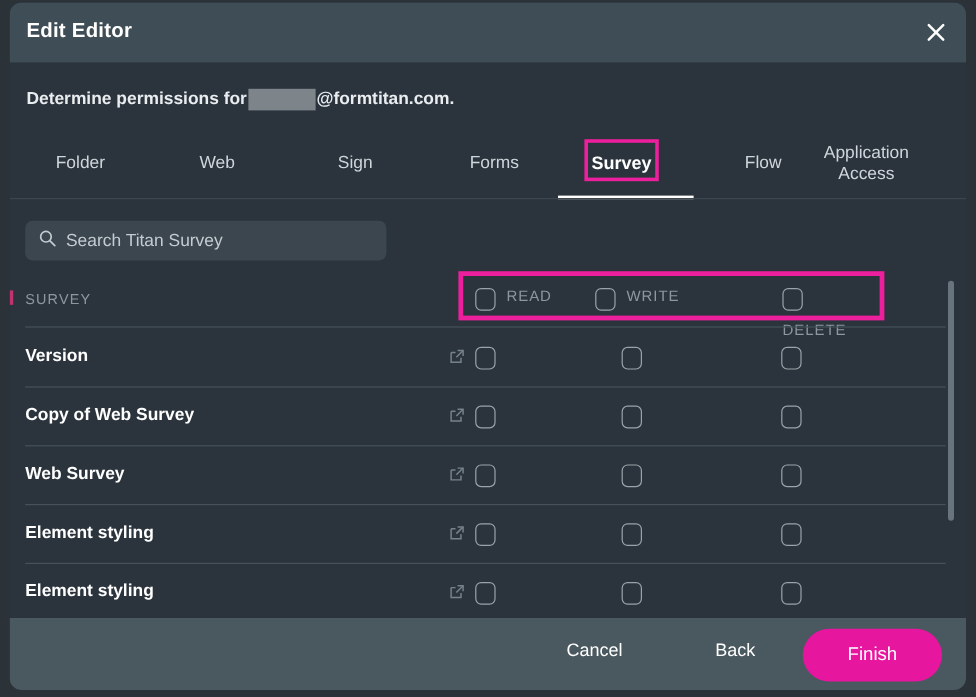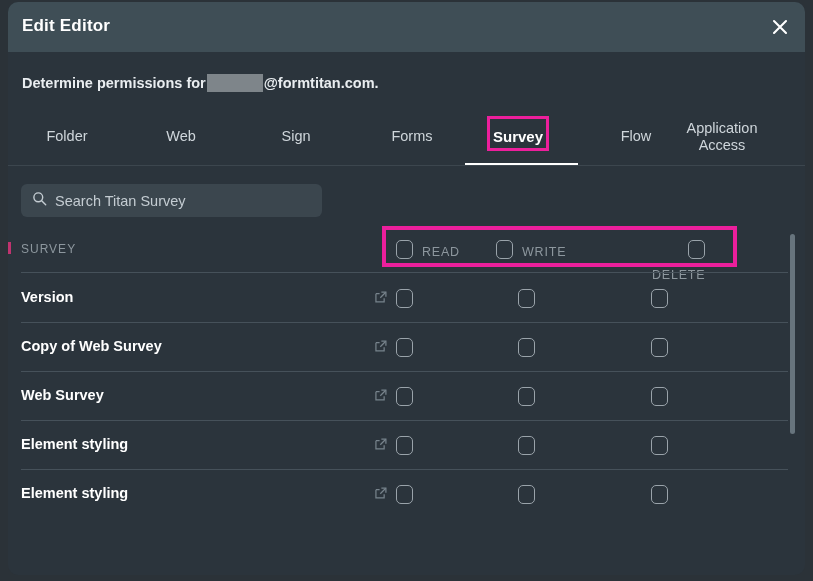--- a/index.html
+++ b/index.html
@@ -176,21 +176,21 @@
     top: 6px;
     font-size: 12px;
     letter-spacing: 1px;
     color: #8d979e;
     font-weight: normal;
   }
   .th-perm {
     position: absolute;
     top: 4px;
     display: flex;
-    align-items: flex-end;
+    align-items: flex-start;
     gap: 9px;
     font-size: 12.5px;
     letter-spacing: 0.8px;
     color: #8d979e;
     cursor: pointer;
   }
   .th-perm.p0 { left: 388px; }
   .th-perm.p1 { left: 488px; }
   .th-perm.p2 { left: 644px; flex-direction: column; }
 
@@ -473,15 +473,20 @@
         <span class="cbx c1"></span>
         <span class="cbx c2"></span>
 
       </div>
 
     </div>
 
     <div class="scroll-track"></div>
     <div class="scroll-thumb"></div>
 
+    <div class="dlg-footer">
+      <div class="btn-text btn-cancel">Cancel</div>
+      <div class="btn-text btn-back">Back</div>
+      <div class="btn-finish">Finish</div>
+    </div>
 
   </div>
 </div>
 
 </body></html>

